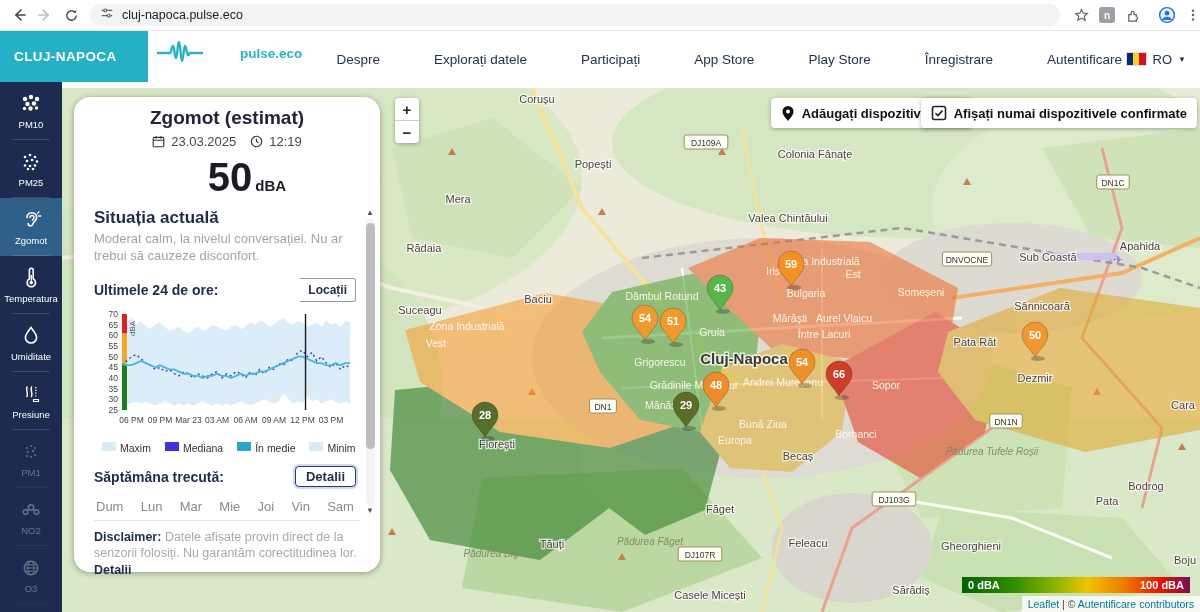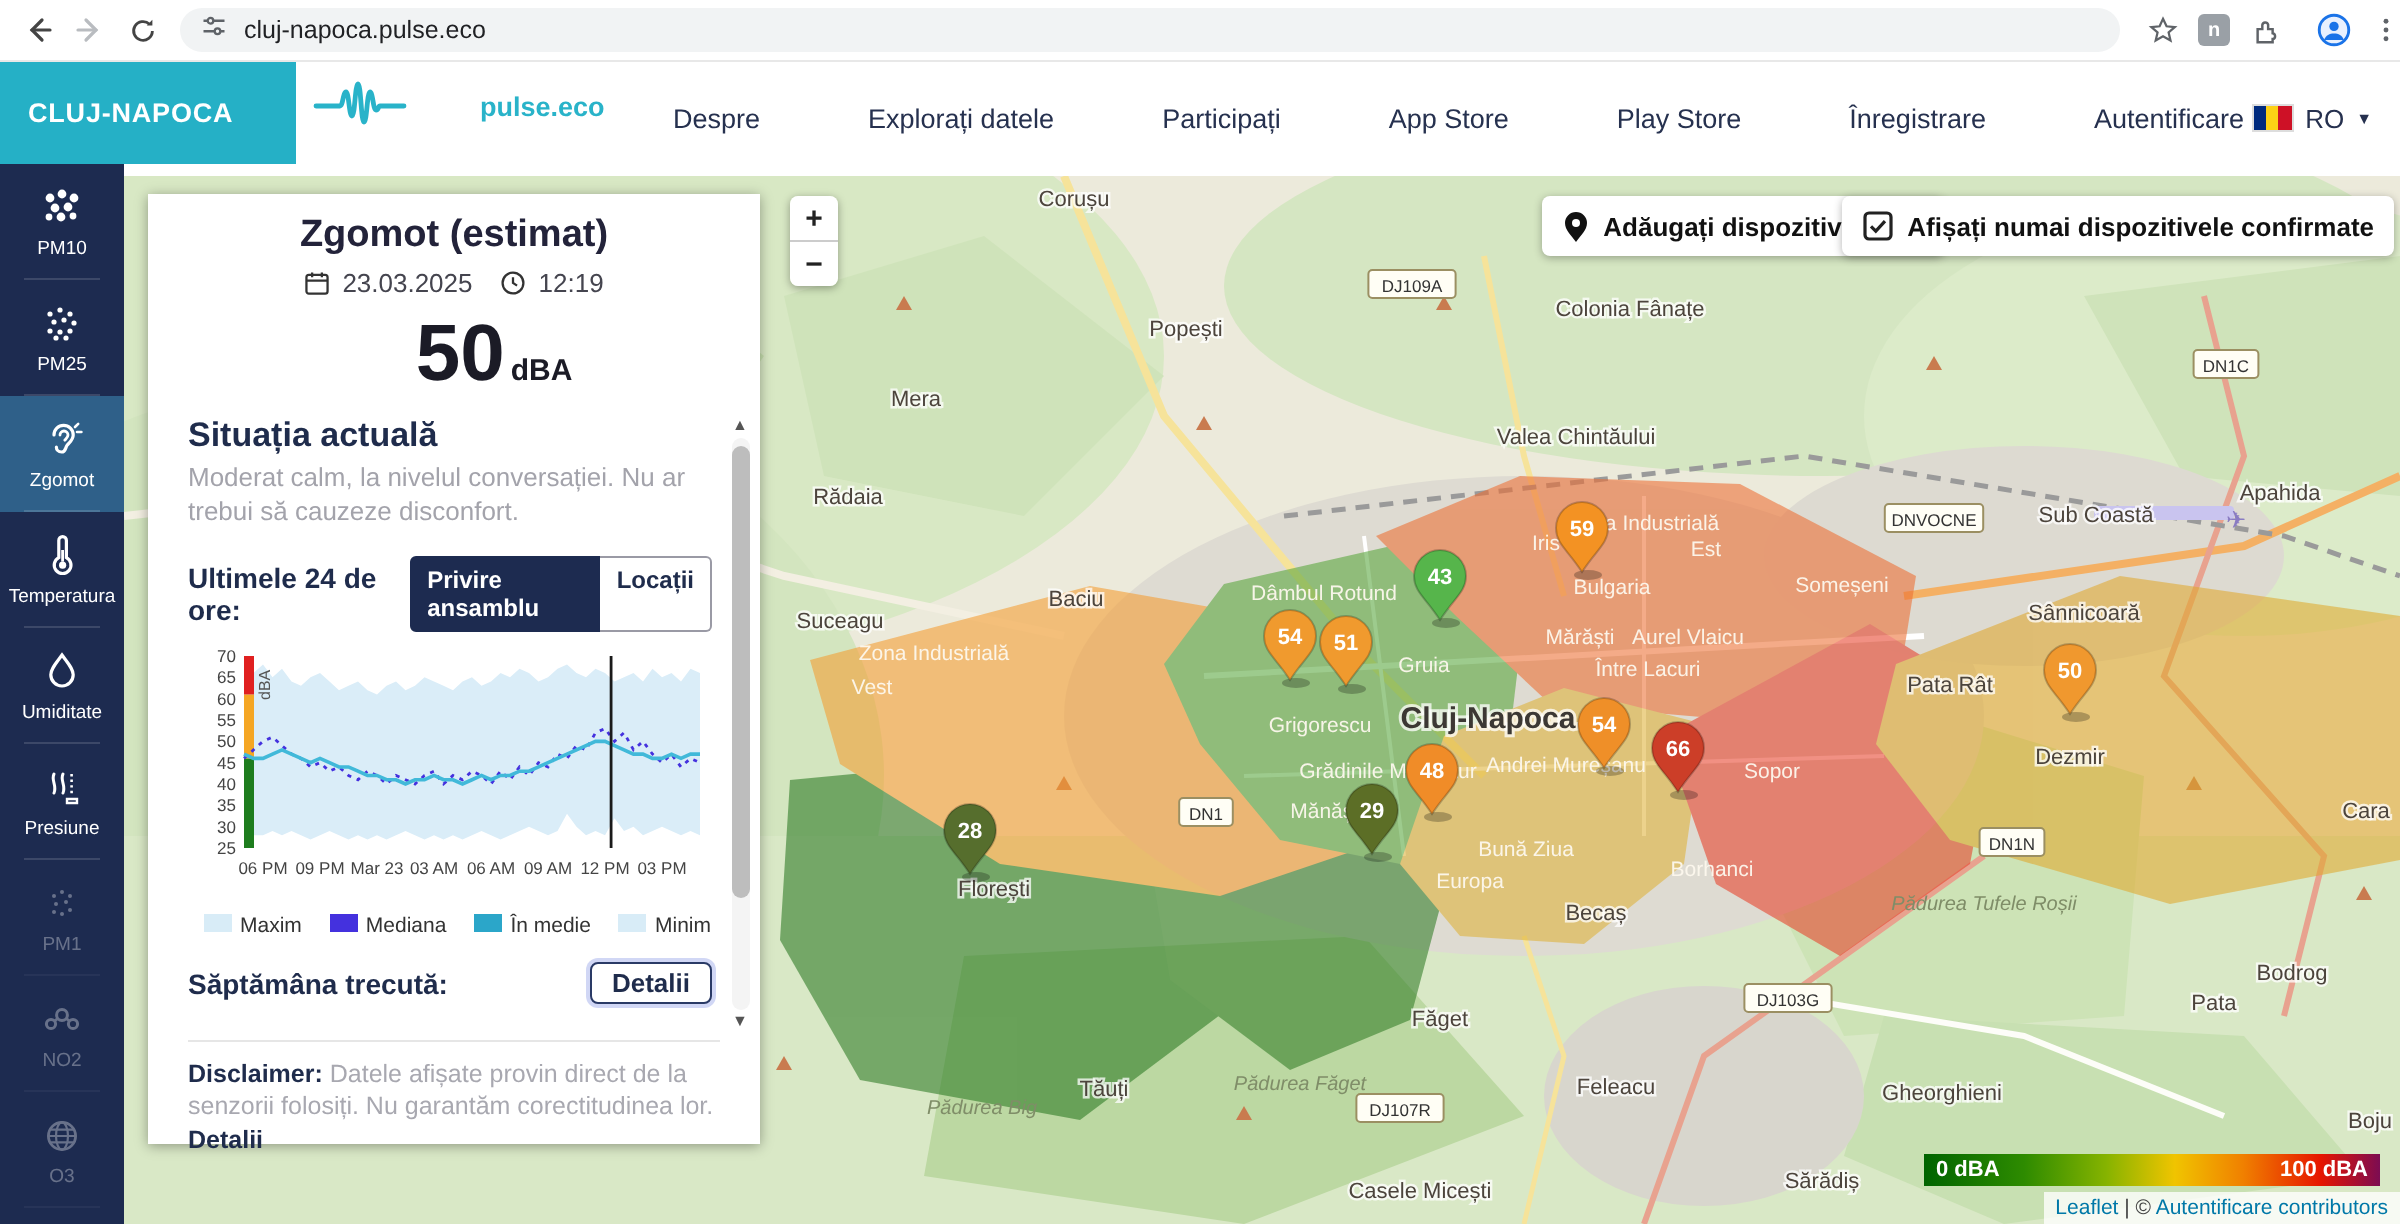--- a/index.html
+++ b/index.html
@@ -52,21 +52,21 @@
   #btn-add{right:228px;}
   #btn-confirm{right:3px;}
   #scalebar{position:absolute;right:10px;bottom:19px;width:228px;height:16px;z-index:6;
             background:linear-gradient(to right,#006400 0%,#2e8b00 22%,#86b300 40%,#f0c400 55%,#f08000 70%,#e61500 87%,#7c0c52 100%);
             display:flex;align-items:center;justify-content:space-between;padding:0 6px;box-sizing:border-box;}
   #scalebar span{color:#fff;font-size:11px;font-weight:bold;}
   #attrib{position:absolute;right:0;bottom:0;background:rgba(255,255,255,.78);padding:2px 6px;
           font-size:10.5px;color:#444;z-index:6;}
   #attrib a{color:#0078a8;text-decoration:none;}
   
-  #panel{position:absolute;left:74px;top:97px;width:306px;height:475px;background:#fff;border-radius:0;
+  #panel{position:absolute;left:74px;top:97px;width:306px;height:475px;background:#fff;border-radius:16px;
          box-shadow:0 1px 6px rgba(0,0,0,.35);z-index:20;box-sizing:border-box;}
   #p-title{padding-top:10px;text-align:center;font-size:19px;font-weight:bold;color:#23233a;}
   #p-datetime{margin-top:5px;display:flex;justify-content:center;align-items:center;gap:6px;
               font-size:13px;color:#45454f;}
   #p-value{margin-top:6px;text-align:center;color:#1b1b26;padding-left:40px;}
   #p-value .big{font-size:40px;font-weight:bold;}
   #p-value .unit{font-size:15px;font-weight:bold;margin-left:3px;}
   #p-scroll{position:relative;margin-top:8px;height:308px;padding:0 24px 0 20px;box-sizing:border-box;overflow:hidden;}
   #p-sbar{position:absolute;right:4px;top:0;bottom:0;width:12px;display:flex;flex-direction:column;align-items:center;}
   #p-sbar .arr{font-size:8px;color:#555;line-height:10px;}
@@ -519,21 +519,20 @@
   <div id="p-value">
     <span class="big">50</span><span class="unit">dBA</span>
   </div>
 
   <div id="p-scroll">
     <div id="sit-title">Situația actuală</div>
     <div id="sit-text">Moderat calm, la nivelul conversației. Nu ar trebui să cauzeze disconfort.</div>
     <div id="last24">
       <span class="lbl">Ultimele 24 de ore:</span>
       <span id="tabs">
-        <span class="tab active">Privire ansamblu</span>
         <span class="tab inactive">Locații</span>
       </span>
     </div>
     <svg id="chart" width="266" height="128" viewBox="0 0 266 128">
         <path d="M28 8.133333333333333 L32.75 14.533333333333333 L37.5 10.266666666666666 L42.25 16.666666666666664 L47 12.4 L51.75 18.8 L56.5 20.933333333333334 L61.25 16.666666666666664 L66 14.533333333333333 L70.75 18.8 L75.5 23.066666666666666 L80.25 20.933333333333334 L85 18.8 L89.75 23.066666666666666 L94.5 25.200000000000003 L99.25 20.933333333333334 L104 18.8 L108.75 23.066666666666666 L113.5 20.933333333333334 L118.25 16.666666666666664 L123 18.8 L127.75 20.933333333333334 L132.5 23.066666666666666 L137.25 18.8 L142 16.666666666666664 L146.75 20.933333333333334 L151.5 18.8 L156.25 14.533333333333333 L161 16.666666666666664 L165.75 12.4 L170.5 14.533333333333333 L175.25 18.8 L180 16.666666666666664 L184.75 12.4 L189.5 10.266666666666666 L194.25 14.533333333333333 L199 16.666666666666664 L203.75 12.4 L208.5 14.533333333333333 L213.25 18.8 L218 16.666666666666664 L222.75 14.533333333333333 L227.5 18.8 L232.25 12.4 L237 16.666666666666664 L241.75 14.533333333333333 L246.5 18.8 L251.25 12.4 L256 14.533333333333333 L256 95.6 L251.25 93.46666666666667 L246.5 95.6 L241.75 93.46666666666667 L237 91.33333333333333 L232.25 93.46666666666667 L227.5 95.6 L222.75 91.33333333333333 L218 93.46666666666667 L213.25 87.06666666666666 L208.5 95.6 L203.75 93.46666666666667 L199 95.6 L194.25 91.33333333333333 L189.5 84.93333333333334 L184.75 93.46666666666667 L180 95.6 L175.25 93.46666666666667 L170.5 91.33333333333333 L165.75 93.46666666666667 L161 95.6 L156.25 97.73333333333333 L151.5 95.6 L146.75 93.46666666666667 L142 95.6 L137.25 97.73333333333333 L132.5 95.6 L127.75 97.73333333333333 L123 95.6 L118.25 97.73333333333333 L113.5 95.6 L108.75 93.46666666666667 L104 95.6 L99.25 97.73333333333333 L94.5 95.6 L89.75 97.73333333333333 L85 95.6 L80.25 97.73333333333333 L75.5 95.6 L70.75 93.46666666666667 L66 95.6 L61.25 97.73333333333333 L56.5 95.6 L51.75 93.46666666666667 L47 95.6 L42.25 93.46666666666667 L37.5 95.6 L32.75 95.6 L28 93.46666666666667 Z" fill="#daedf8"></path>
         <rect x="28" y="57.2" width="5" height="44.8" fill="#1e7d1e"></rect>
         <rect x="28" y="25.200000000000003" width="5" height="32" fill="#f5a623"></rect>
         <rect x="28" y="6" width="5" height="19.200000000000003" fill="#e02020"></rect>
         <path d="M28 57.2 L32.75 52.93333333333333 L37.5 48.666666666666664 L42.25 46.53333333333333 L47 50.8 L51.75 55.06666666666666 L56.5 57.2 L61.25 61.46666666666666 L66 59.333333333333336 L70.75 63.599999999999994 L75.5 61.46666666666666 L80.25 65.73333333333333 L85 67.86666666666667 L89.75 63.599999999999994 L94.5 65.73333333333333 L99.25 70 L104 65.73333333333333 L108.75 67.86666666666667 L113.5 70 L118.25 65.73333333333333 L123 63.599999999999994 L127.75 70 L132.5 65.73333333333333 L137.25 67.86666666666667 L142 63.599999999999994 L146.75 65.73333333333333 L151.5 70 L156.25 63.599999999999994 L161 67.86666666666667 L165.75 61.46666666666666 L170.5 65.73333333333333 L175.25 59.333333333333336 L180 61.46666666666666 L184.75 55.06666666666666 L189.5 57.2 L194.25 50.8 L199 52.93333333333333 L203.75 44.400000000000006 L208.5 42.266666666666666 L213.25 48.666666666666664 L218 44.400000000000006 L222.75 52.93333333333333 L227.5 48.666666666666664 L232.25 55.06666666666666 L237 59.333333333333336 L241.75 55.06666666666666 L246.5 61.46666666666666 L251.25 57.2 L256 59.333333333333336 " fill="none" stroke="#4431de" stroke-width="1.4" stroke-dasharray="2 3"></path>
         <path d="M28 55.06666666666666 L32.75 57.2 L37.5 57.2 L42.25 55.06666666666666 L47 52.93333333333333 L51.75 55.06666666666666 L56.5 57.2 L61.25 59.333333333333336 L66 57.2 L70.75 59.333333333333336 L75.5 61.46666666666666 L80.25 61.46666666666666 L85 63.599999999999994 L89.75 65.73333333333333 L94.5 65.73333333333333 L99.25 67.86666666666667 L104 67.86666666666667 L108.75 70 L113.5 67.86666666666667 L118.25 67.86666666666667 L123 65.73333333333333 L127.75 67.86666666666667 L132.5 67.86666666666667 L137.25 70 L142 67.86666666666667 L146.75 65.73333333333333 L151.5 67.86666666666667 L156.25 65.73333333333333 L161 65.73333333333333 L165.75 63.599999999999994 L170.5 63.599999999999994 L175.25 61.46666666666666 L180 59.333333333333336 L184.75 57.2 L189.5 55.06666666666666 L194.25 52.93333333333333 L199 50.8 L203.75 48.666666666666664 L208.5 48.666666666666664 L213.25 50.8 L218 52.93333333333333 L222.75 55.06666666666666 L227.5 55.06666666666666 L232.25 57.2 L237 57.2 L241.75 55.06666666666666 L246.5 57.2 L251.25 55.06666666666666 L256 55.06666666666666 " fill="none" stroke="#41b9d9" stroke-width="1.8"></path>

